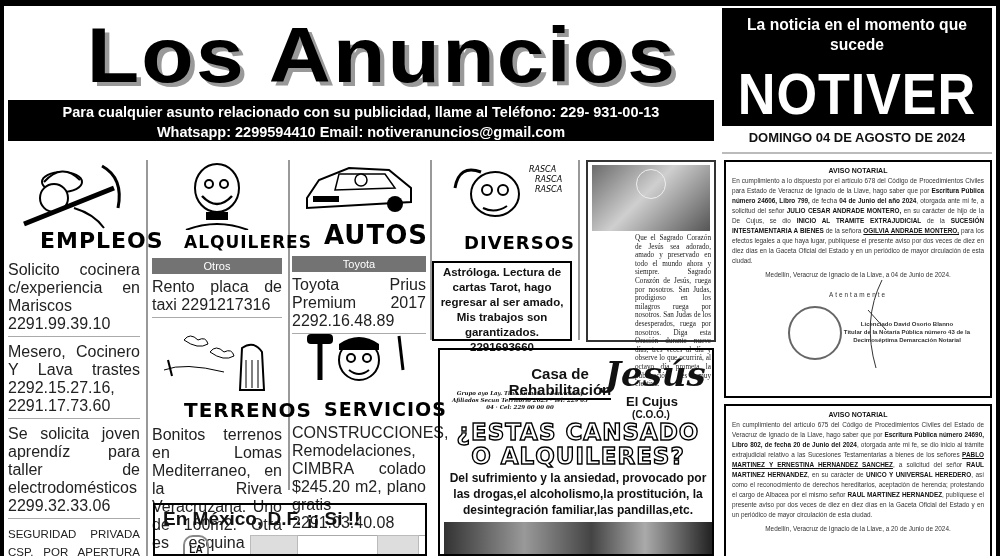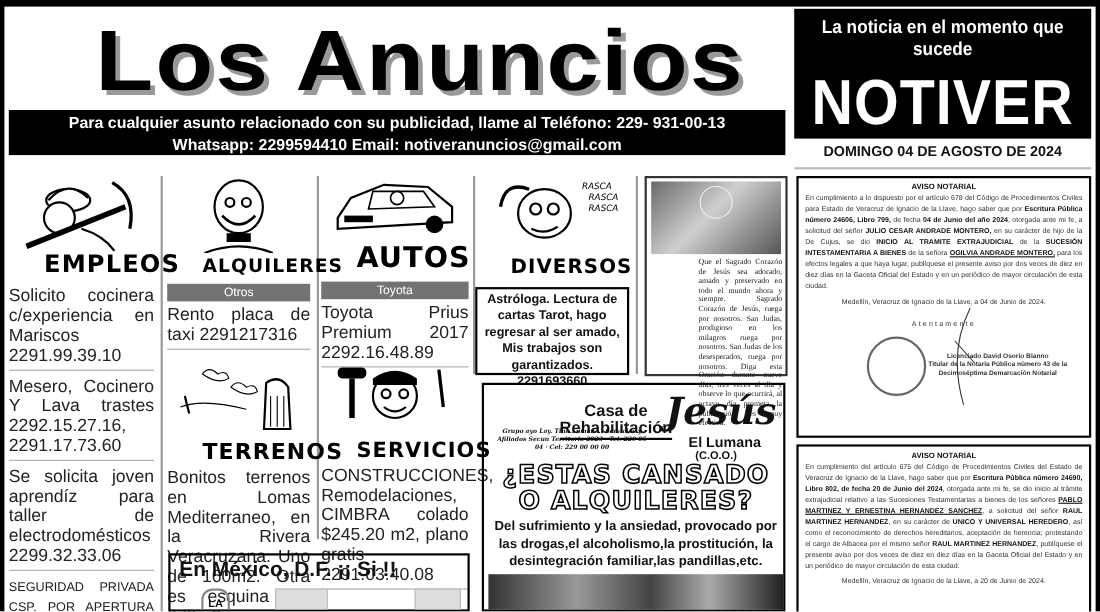--- a/index.html
+++ b/index.html
@@ -197,21 +197,21 @@
   </div>
 </div>
 
 <div class="rehab">
   <div class="rehab-casa">
     <div>Casa de</div>
     <div><span>Rehabilitación</span></div>
   </div>
   <div class="rehab-small">Grupo ayo Lay. Tina Lumana · Servicios y Afiliados Secun Territorio 2023 · Tel: 229 05 04 · Cel: 229 00 00 00</div>
   <div class="rehab-jesus">Jesús</div>
-  <div class="rehab-camino">El Lumana</div>
+  <div class="rehab-camino">El Cujus</div>
   <div class="rehab-big">
     <div>¿ESTAS CANSADO</div>
     <div>O ALQUILERES?</div>
   </div>
   <div class="rehab-body">Del sufrimiento y la ansiedad, provocado por las drogas,el alcoholismo,la prostitución, la desintegración familiar,las pandillas,etc.</div>
   <div class="rehab-photo"></div>
 </div>
 
 <div class="notary" style="top:160px;height:238px;">
   <h4>AVISO NOTARIAL</h4>

